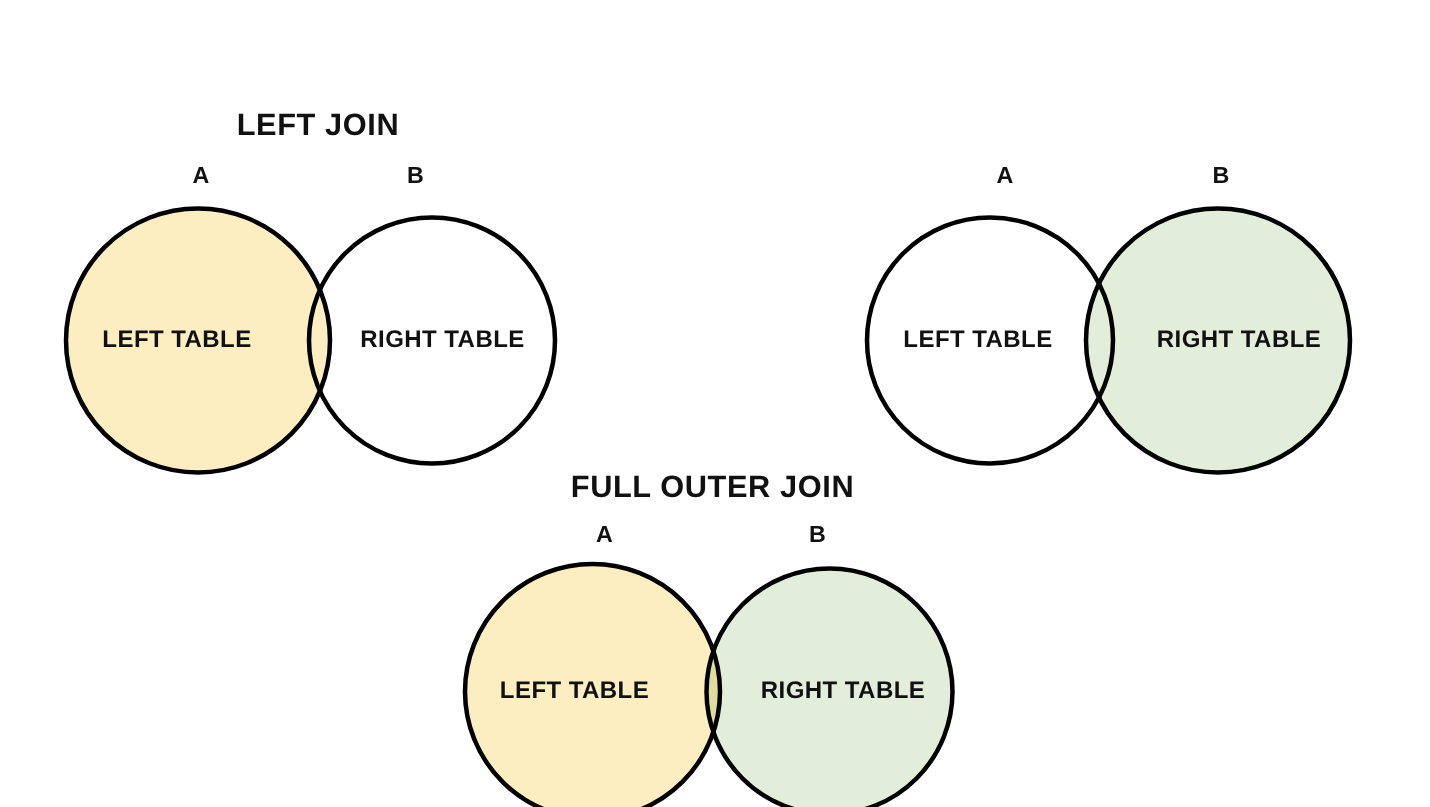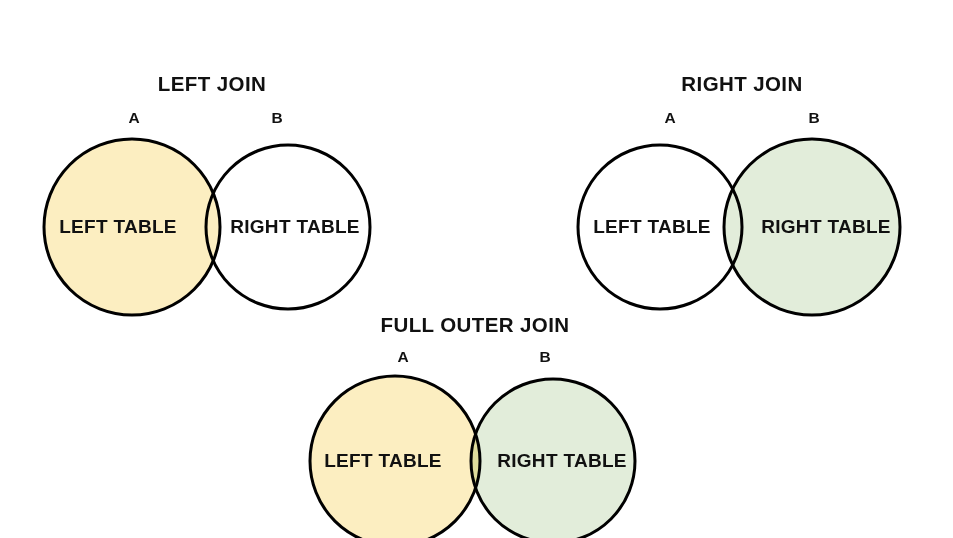--- a/index.html
+++ b/index.html
@@ -45,21 +45,21 @@
   .venn-svg {
     position: absolute;
     left: 0;
     top: 0;
     overflow: visible;
   }
   .table-label {
     position: absolute;
     text-align: center;
     font-weight: bold;
-    font-size: 19px;
+    font-size: 16px;
     letter-spacing: 0.3px;
     color: #111111;
     white-space: nowrap;
     transform: translate(-50%, -50%);
   }
 </style>
 </head>
 <body>
 
 <div id="canvas" style="width: 953px; height: 538px; background: rgb(255, 255, 255);">
@@ -76,21 +76,20 @@
         <circle cx="132" cy="190" r="88" fill="#FCEEC1" stroke="none" clip-path="url(#clip-left-join)"></circle>
         <circle cx="132" cy="190" r="88" fill="none" stroke="#000000" stroke-width="3"></circle>
         <circle cx="288" cy="190" r="82" fill="none" stroke="#000000" stroke-width="3"></circle>
       </svg>
       <div class="set-label" style="left: 134px; top: 72px;">A</div>
       <div class="set-label" style="left: 277px; top: 72px;">B</div>
       <div class="table-label" style="left: 118px; top: 190px;">LEFT TABLE</div>
       <div class="table-label" style="left: 295px; top: 190px;">RIGHT TABLE</div>
     </div>
     <div class="diagram" style="left: 0px; top: 0px; width: 953px; height: 538px;">
-      <div class="diagram-title" style="left: 742px; top: 35px;">RIGHT JOIN</div>
       <svg width="953" height="538" viewBox="0 0 953 538" class="venn-svg">
         <defs>
           <clipPath id="clip-right-join">
             <circle cx="812" cy="190" r="88"></circle>
           </clipPath>
         </defs>
         <circle cx="660" cy="190" r="82" fill="#FFFFFF" stroke="none"></circle>
         <circle cx="812" cy="190" r="88" fill="#E2EDDA" stroke="none"></circle>
         <circle cx="660" cy="190" r="82" fill="#E2EDDA" stroke="none" clip-path="url(#clip-right-join)"></circle>
         <circle cx="660" cy="190" r="82" fill="none" stroke="#000000" stroke-width="3"></circle>

